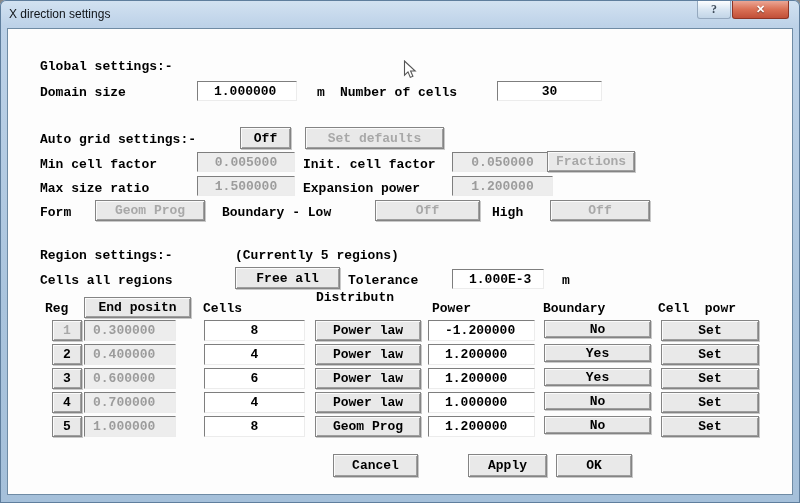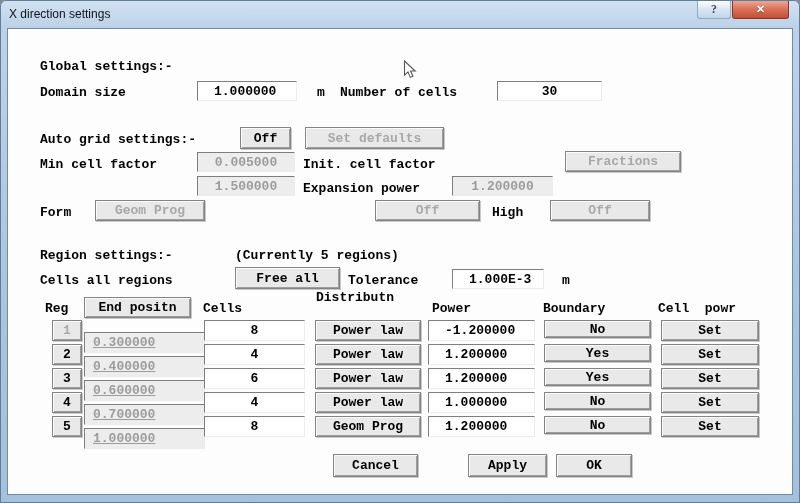--- a/index.html
+++ b/index.html
@@ -55,21 +55,21 @@
     display:flex;align-items:center;
     font:bold 13px "Liberation Mono",monospace;color:#000;
     background:#ffffff;border:1px solid;border-color:#7e7e7e #ececec #ececec #7e7e7e;
     padding:0 16px;white-space:pre;
   }
   .inp.center{justify-content:center;}
   .inp.dis{background:#ededed;color:#9c9c9c;}
   .inp.padl{padding-left:8px;}
   .row{position:absolute;left:52px;width:715px;height:22px;}
   .row .c-reg {left:0;   width:30px; height:21px;top:0;}
-  .row .c-end {left:32px; width:121px;height:21px;top:12px;text-decoration:underline;}
+  .row .c-end {left:32px; width:92px;height:21px;top:0;}
   .row .c-cel {left:152px;width:101px;height:21px;top:0;}
   .row .c-dis {left:263px;width:106px;height:21px;top:0;}
   .row .c-pow {left:376px;width:107px;height:21px;top:0;}
   .row .c-sym {left:492px;width:107px;height:18px;top:0;}
   .row .c-set {left:609px;width:98px;height:21px;top:0;}
   .cursor{position:absolute;left:403px;top:60px;pointer-events:none;}
 </style>
 </head>
 <body>
 
@@ -94,28 +94,31 @@
   <span class="lbl" style="left:340px;top:85px">Number of cells</span>
   <div class="inp center" style="left:497px;top:81px;width:105px;height:20px">30</div>
 
   <span class="lbl" style="left:40px;top:132px">Auto grid settings:-</span>
   <div class="btn" style="left:240px;top:127px;width:51px;height:22px">Off</div>
   <div class="btn dis" style="left:305px;top:127px;width:139px;height:22px">Set defaults</div>
 
   <span class="lbl" style="left:40px;top:157px">Min cell factor</span>
   <div class="inp dis center" style="left:197px;top:152px;width:98px;height:20px">0.005000</div>
   <span class="lbl" style="left:303px;top:157px">Init. cell factor</span>
-  <div class="btn dis" style="left:565px;top:151px;width:116px;height:21px">Fractions</div>
+  <div class="inp dis center" style="left:452px;top:152px;width:101px;height:20px">0.050000</div>
+  <div class="btn dis" style="left:547px;top:151px;width:88px;height:21px">Fractions</div>
 
+  <span class="lbl" style="left:40px;top:181px">Max size ratio</span>
   <div class="inp dis center" style="left:197px;top:176px;width:98px;height:20px">1.500000</div>
   <span class="lbl" style="left:303px;top:181px">Expansion power</span>
   <div class="inp dis center" style="left:452px;top:176px;width:101px;height:20px">1.200000</div>
 
   <span class="lbl" style="left:40px;top:205px">Form</span>
   <div class="btn dis" style="left:95px;top:200px;width:110px;height:21px">Geom Prog</div>
+  <span class="lbl" style="left:222px;top:205px">Boundary - Low</span>
   <div class="btn dis" style="left:375px;top:200px;width:105px;height:21px">Off</div>
   <span class="lbl" style="left:492px;top:205px">High</span>
   <div class="btn dis" style="left:550px;top:200px;width:100px;height:21px">Off</div>
 
   <span class="lbl" style="left:40px;top:248px">Region settings:-</span>
   <span class="lbl" style="left:235px;top:248px">(Currently 5 regions)</span>
 
   <span class="lbl" style="left:40px;top:273px">Cells all regions</span>
   <div class="btn" style="left:235px;top:267px;width:105px;height:22px">Free all</div>
   <span class="lbl" style="left:348px;top:273px">Tolerance</span>

